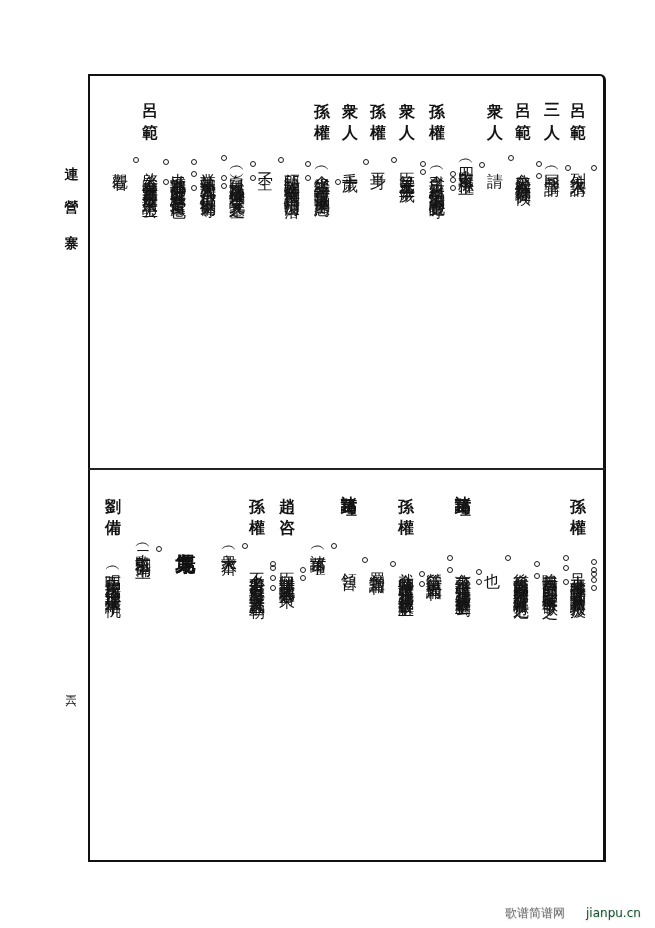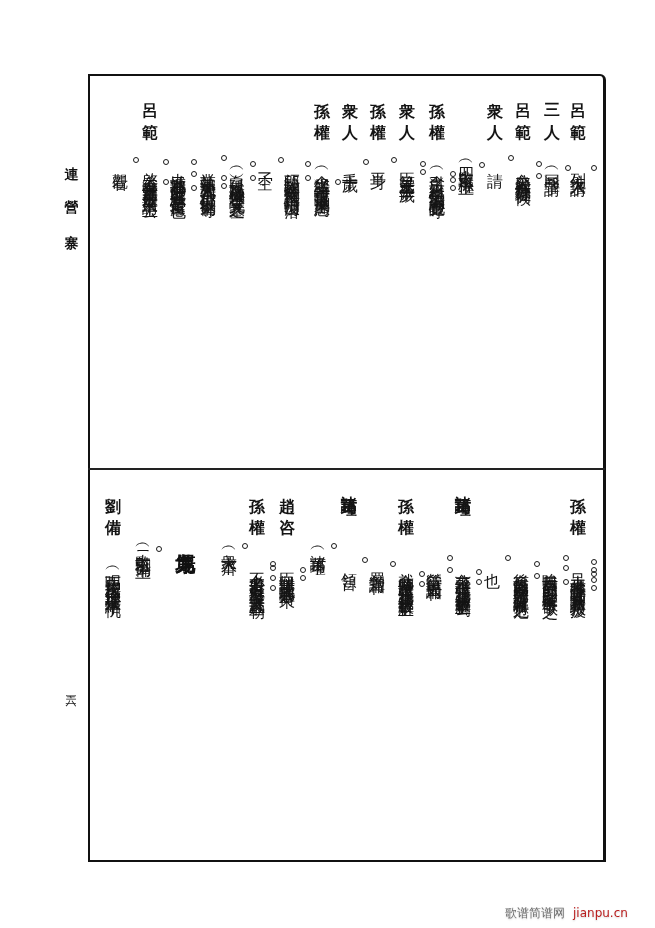--- a/index.html
+++ b/index.html
@@ -57,21 +57,21 @@
       letter-spacing: 2px; color: #222;
       font-family: "DejaVu Serif", "Liberation Serif", serif;
     }
     .watermark {
       position: absolute; left: 505px; top: 905px;
       font-size: 12px; white-space: nowrap;
       text-shadow: 0 1px 2px rgba(0,0,0,0.18);
       font-family: "DejaVu Sans", "Liberation Sans", sans-serif;
     }
     .wm-cn { color: #6e6e6e; }
-    .wm-site { color: #b91c1c; margin-left: 8px; }
+    .wm-site { color: #14532d; margin-left: 21px; }
   </style>
 </head>
 <body>
 
 <div class="margin-title">連營寨</div>
 <div class="page-number">六二一</div>
 
 <div class="frame"></div>
 <div class="divider"></div>
 

